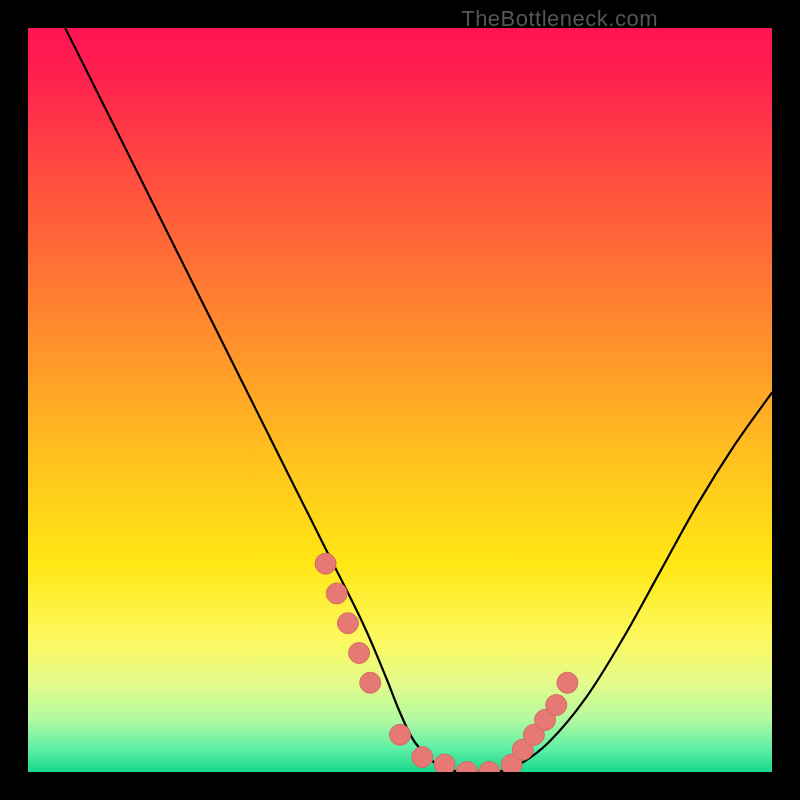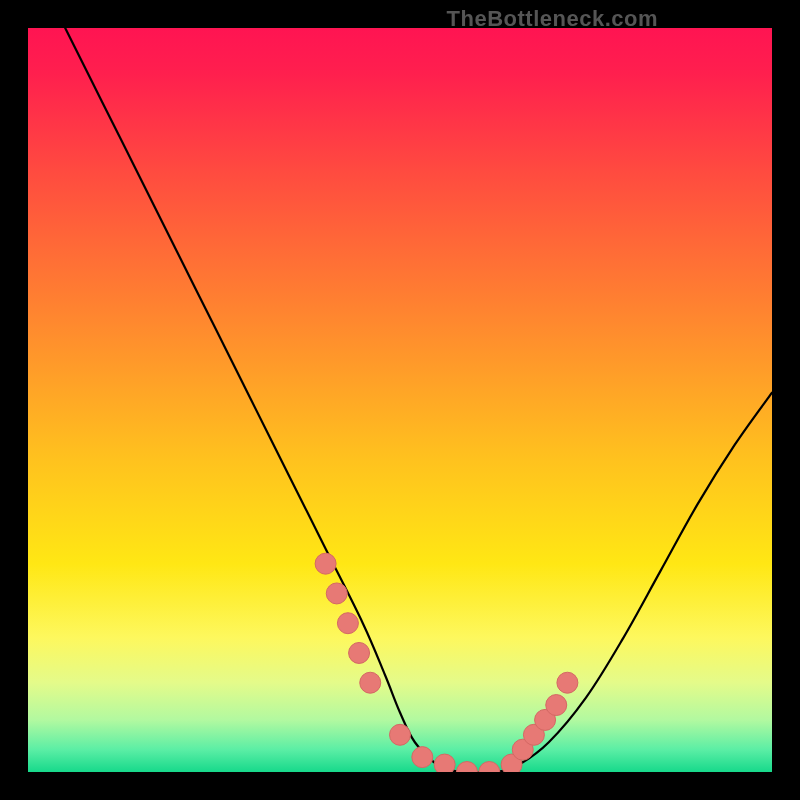--- a/index.html
+++ b/index.html
@@ -9,21 +9,20 @@
     width: 800px;
     height: 800px;
     overflow: hidden;
     font-family: Arial, Helvetica, sans-serif;
   }
   .frame {
     position: relative;
     width: 672px;
     height: 800px;
     background: #000;
-    font-weight: bold;
   }
   .watermark {
     position: absolute;
     top: 6px;
     right: 14px;
     color: #555;
     font-size: 22px;
     letter-spacing: 0.5px;
     z-index: 3;
   }

